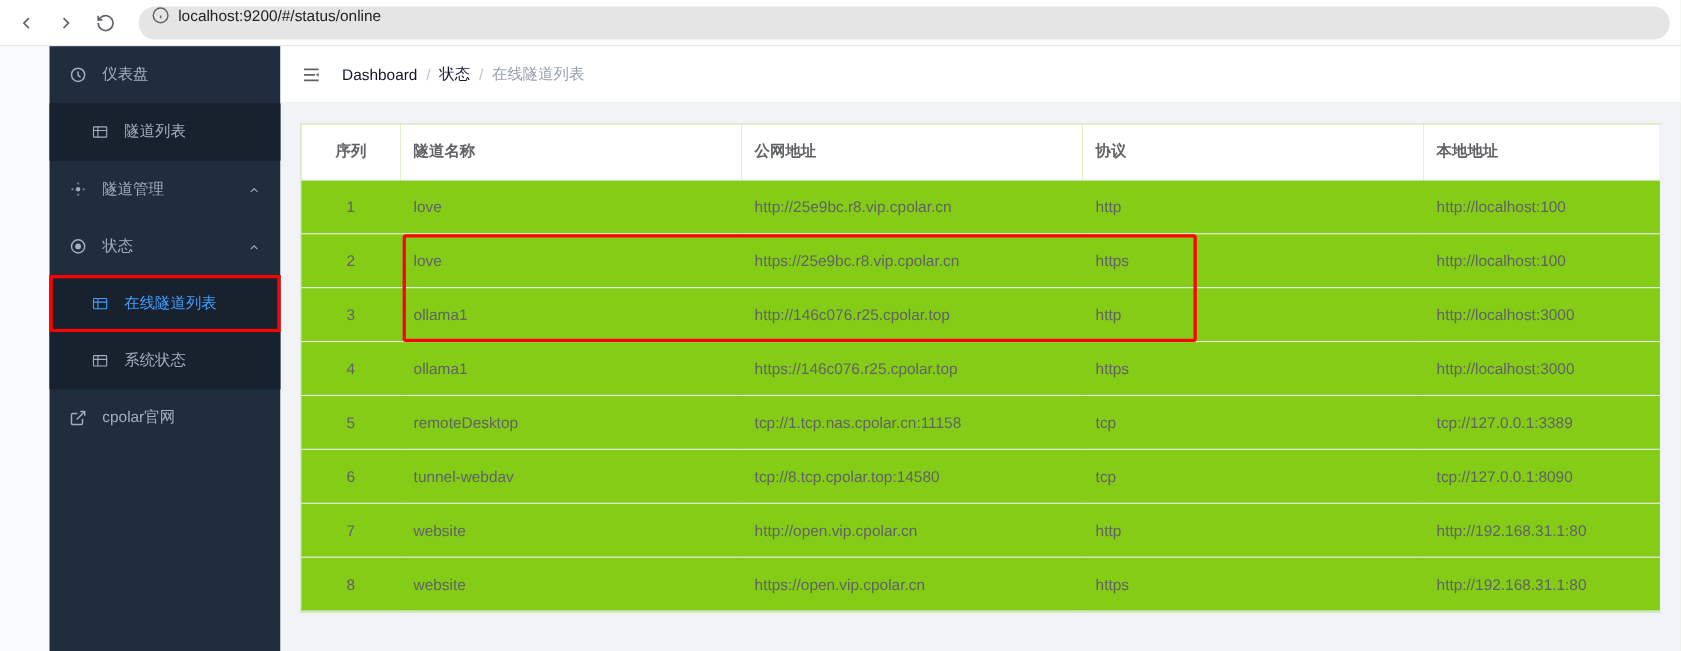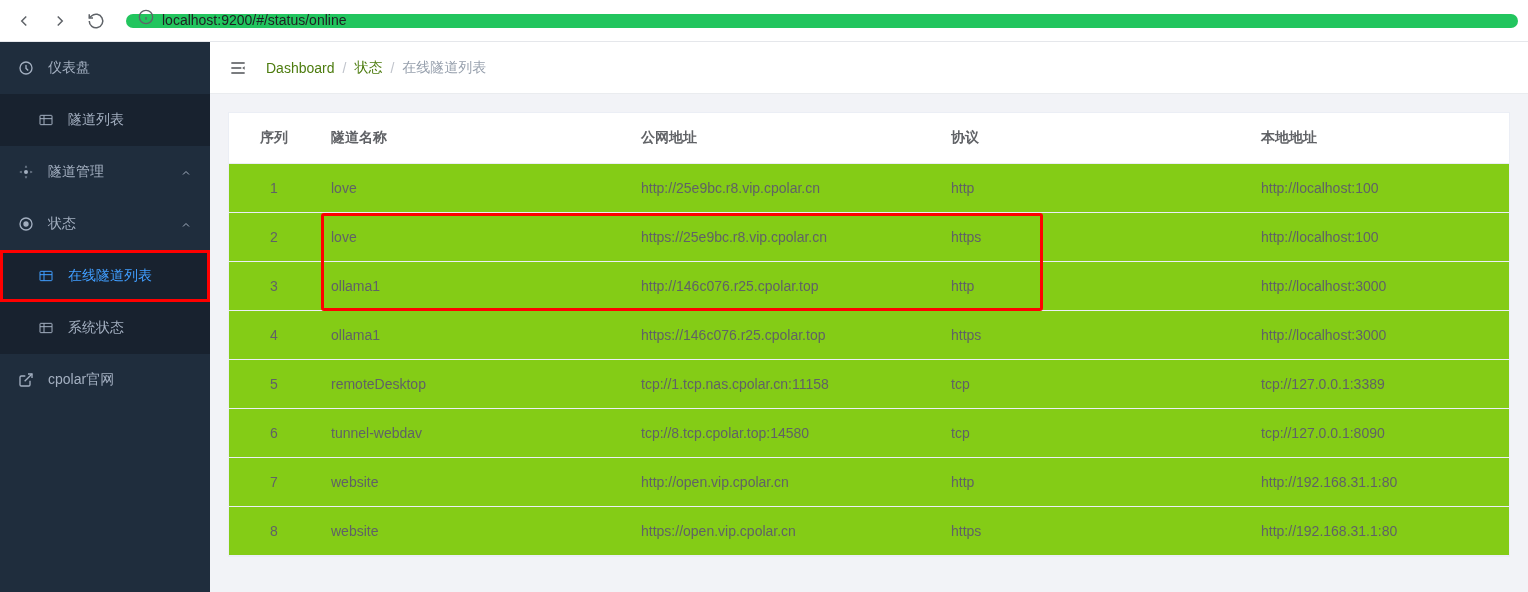--- a/index.html
+++ b/index.html
@@ -37,25 +37,25 @@
       cursor: pointer;
     }
     
     .nav-btn svg {
       width: 18px;
       height: 18px;
     }
     
     .url-bar {
       flex: 1;
-      height: 14px;
-      background: #22c55e;
+      height: 30px;
+      background: #e5e5e5;
       border-radius: 15px;
       display: flex;
-      align-items: flex-end;
+      align-items: flex-start;
       padding: 0 12px;
       gap: 8px;
       color: #5f6368;
       margin-left: 8px;
     }
     
     .url-bar svg {
       width: 16px;
       height: 16px;
       flex-shrink: 0;
@@ -63,20 +63,21 @@
     
     .url-text {
       font-size: 14px;
       color: #202124;
     }
     
     
     .app {
       display: flex;
       height: 550px;
+      margin-left: 45px;
     }
     
     
     .sidebar {
       width: 210px;
       background: #1f2d3d;
       color: #a3afc0;
       display: flex;
       flex-direction: column;
     }
@@ -162,21 +163,21 @@
     }
     
     .breadcrumb {
       display: flex;
       align-items: center;
       gap: 8px;
       font-size: 14px;
     }
     
     .breadcrumb-item {
-      color: #4d7c0f;
+      color: #0f172a;
     }
     
     .breadcrumb-sep {
       color: #c0c4cc;
     }
     
     .breadcrumb-item.muted {
       color: #97a0ad;
     }
     

